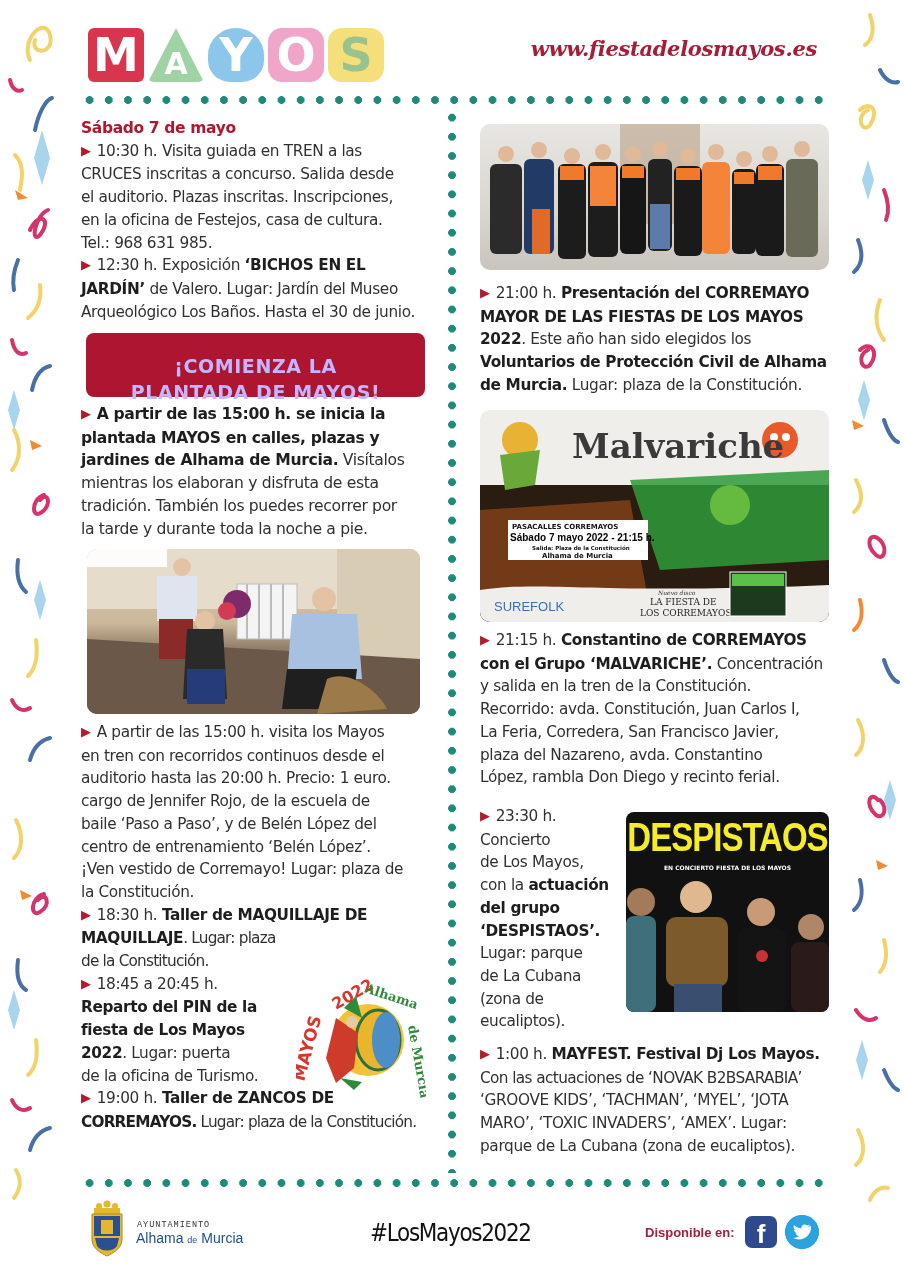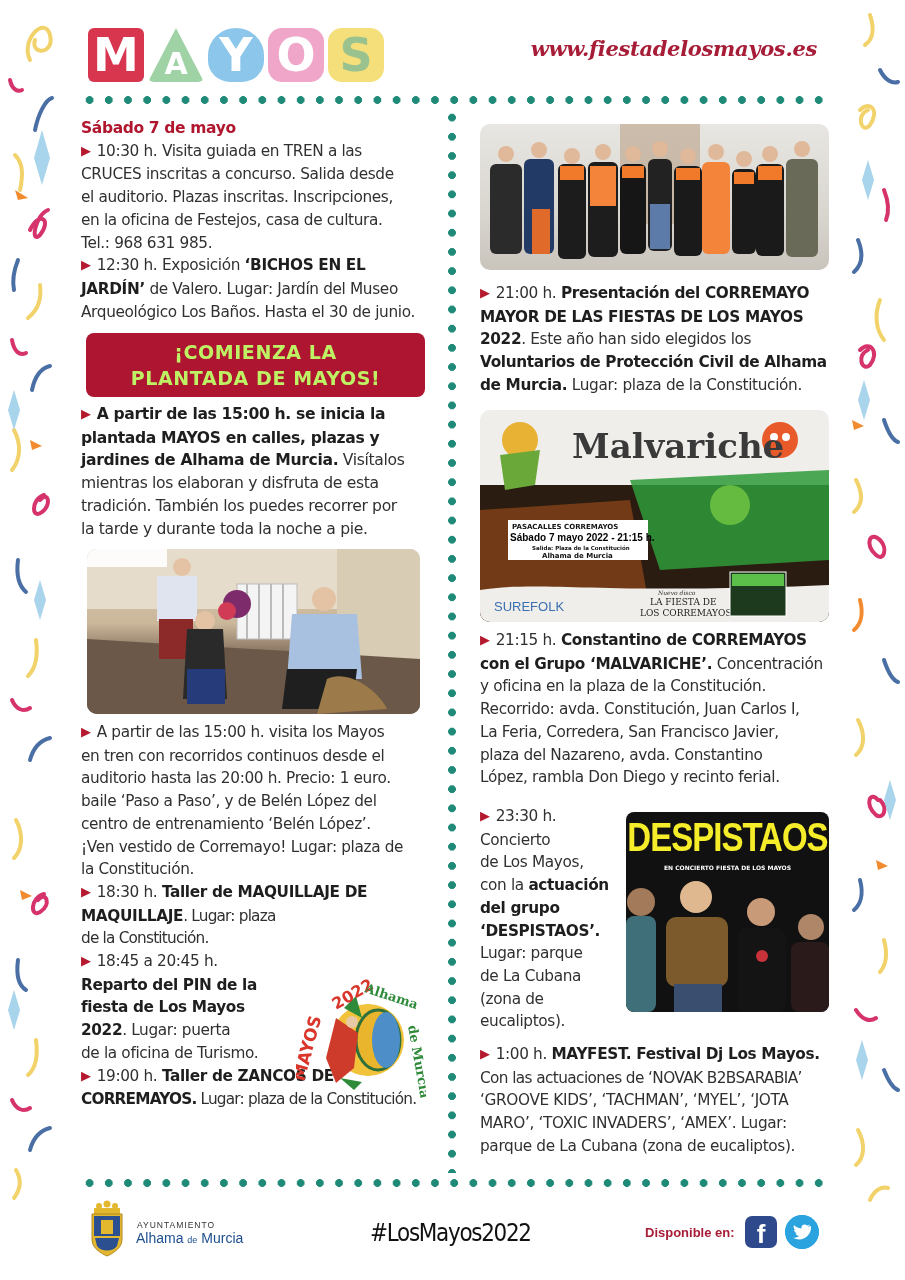--- a/index.html
+++ b/index.html
@@ -22,31 +22,31 @@
   .website { position: absolute; right: 88px; top: 36px; font-family: "DejaVu Serif", serif; font-style: italic; font-weight: bold;
     color: #a71c37; font-size: 21px; letter-spacing: -0.3px; text-align: right; }
 
   .col { position: absolute; font-size: 15.3px; line-height: 22.7px; color: #303030; letter-spacing: -0.35px; }
   .col p { margin: 0; }
   .arr { color: #b5192e; font-size: 13px; margin-right: 6px; display: inline-block; transform: translateY(-1px); }
   b, .b { font-weight: bold; color: #1e1e1e; margin-top: 16px; }
   .day { color: #b0172f; font-weight: bold; font-size: 15.5px; }
 
   .banner { position: absolute; left: 86px; top: 333px; width: 339px; height: 64px; background: #ae1530; border-radius: 8px;
-    color: #bef264; text-align: center; font-weight: bold; font-size: 19px; line-height: 26px; padding-top: 6px; letter-spacing: 0.6px;
+    color: #c4b5fd; text-align: center; font-weight: bold; font-size: 19px; line-height: 26px; padding-top: 20px; letter-spacing: 0.6px;
     font-family: "DejaVu Sans", sans-serif; }
 
   .photo { position: absolute; border-radius: 10px; overflow: hidden; }
   .pin-logo { position: absolute; left: 296px; top: 978px; width: 130px; height: 120px; }
   .despistaos { position: absolute; left: 626px; top: 812px; width: 203px; height: 200px; border-radius: 8px; background: #111; overflow: hidden; }
   .despistaos .title { position: absolute; left: 0; right: 0; top: 6px; text-align: center; color: #f5ec2a; font-weight: 900; font-size: 33px;
     font-family: "Liberation Sans", sans-serif; letter-spacing: -1px; transform: scaleY(1.25); }
   .despistaos .sub { position: absolute; left: 0; right: 0; top: 52px; text-align: center; color: #fff; font-size: 6px; font-weight: bold; }
   .ayto-shield { position: absolute; left: 89px; top: 1200px; width: 36px; height: 58px; }
-  .ayto-small { position: absolute; left: 137px; top: 1220px; font-size: 8.5px; letter-spacing: 1px; color: #333; font-family: Liberation Sans, sans-serif; }
+  .ayto-small { position: absolute; left: 137px; top: 1220px; font-size: 8.5px; letter-spacing: 1px; color: #333; font-family: Liberation Mono, monospace; }
   .ayto-big { position: absolute; left: 136px; top: 1230px; font-size: 14px; color: #1d4e8f; font-family: "Liberation Sans", sans-serif; }
   .hashtag { position: absolute; left: 370px; top: 1218px; font-size: 25px; color: #111; font-family: "DejaVu Sans", sans-serif; letter-spacing: -1.5px; transform: scaleX(0.86); transform-origin: left; }
   .disponible { position: absolute; left: 626px; top: 1225px; font-size: 13px; font-weight: bold; color: #a71c37; font-family: "Liberation Sans", sans-serif; margin-left: 19px; }
   .fb { position: absolute; left: 745px; top: 1216px; width: 32px; height: 32px; background: #2e4a8c; border-radius: 7px; color: #fff;
     font-weight: bold; font-size: 26px; text-align: center; line-height: 36px; font-family: "Liberation Sans", sans-serif; }
   .tw { position: absolute; left: 785px; top: 1215px; width: 34px; height: 34px; border-radius: 50%; background: #2aa3de; }
 </style>
 </head>
 <body>
 
@@ -196,20 +196,21 @@
     <path d="M240 130 C260 120,290 140,300 160 L230 165 Z" fill="#9c7a4a"></path>
     <circle cx="150" cy="55" r="14" fill="#7d2b6b"></circle>
     <circle cx="140" cy="62" r="9" fill="#d23b56"></circle>
   </svg>
 </div>
 
 <div class="col" style="left:81px;top:721px;width:350px">
   <p><span class="arr">▶</span><span>A partir de las 15:00 h. visita los Mayos</span></p>
   <p>en tren con recorridos continuos desde el</p>
   <p>auditorio hasta las 20:00 h. Precio: 1 euro.</p>
+  <p>cargo de Jennifer Rojo, de la escuela de</p>
   <p>baile ‘Paso a Paso’, y de Belén López del</p>
   <p>centro de entrenamiento ‘Belén López’.</p>
   <p>¡Ven vestido de Corremayo! Lugar: plaza de</p>
   <p>la Constitución.</p>
   <p><span class="arr">▶</span><span>18:30 h.</span> <b>Taller de MAQUILLAJE DE</b></p>
   <p><b>MAQUILLAJE</b><span style="letter-spacing:-0.8px">. Lugar: plaza</span></p>
   <p style="letter-spacing:-0.8px">de la Constitución.</p>
   <p><span class="arr">▶</span><span>18:45 a 20:45 h.</span></p>
   <p class="b">Reparto del PIN de la</p>
   <p class="b">fiesta de Los Mayos</p>
@@ -304,21 +305,21 @@
     <text x="170" y="195" font-size="9" fill="#222" font-family="DejaVu Serif, serif">LA FIESTA DE</text>
     <text x="160" y="206" font-size="9" fill="#222" font-family="DejaVu Serif, serif">LOS CORREMAYOS</text>
     <rect x="250" y="162" width="56" height="44" fill="#1e3a1e" stroke="#fff"></rect>
     <rect x="252" y="164" width="52" height="12" fill="#5cbf4a"></rect>
   </svg>
 </div>
 
 <div class="col" style="left:480px;top:629px;width:355px">
   <p><span class="arr">▶</span><span>21:15 h.</span> <b>Constantino de CORREMAYOS</b></p>
   <p><b>con el Grupo ‘MALVARICHE’.</b><span> Concentración</span></p>
-  <p>y oficina en la plaza de la Constitución.</p>
+  <p>y salida en la tren de la Constitución.</p>
   <p>Recorrido: avda. Constitución, Juan Carlos I,</p>
   <p>La Feria, Corredera, San Francisco Javier,</p>
   <p>plaza del Nazareno, avda. Constantino</p>
   <p>López, rambla Don Diego y recinto ferial.</p>
 </div>
 
 <div class="col" style="left:480px;top:805px;width:140px">
   <p><span class="arr">▶</span><span>23:30 h.</span></p>
   <p>Concierto</p>
   <p>de Los Mayos,</p>

